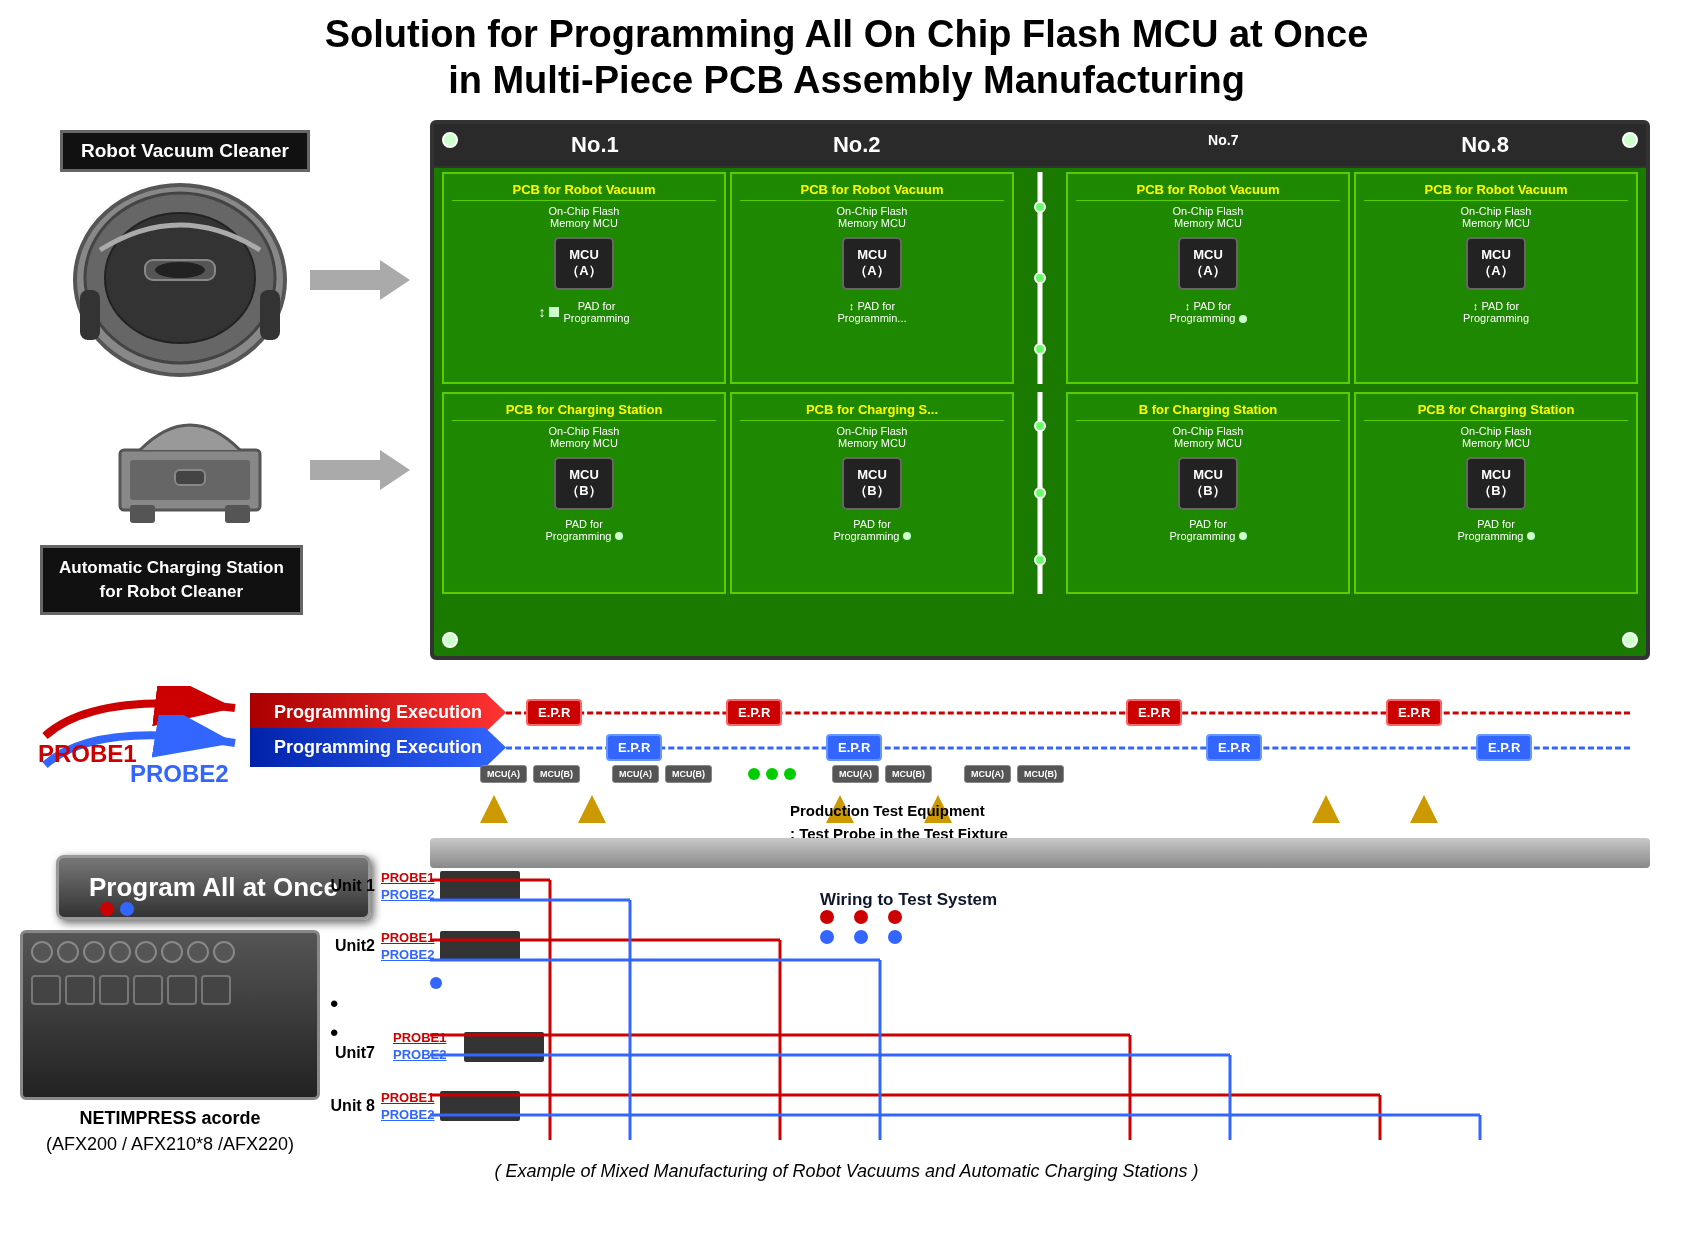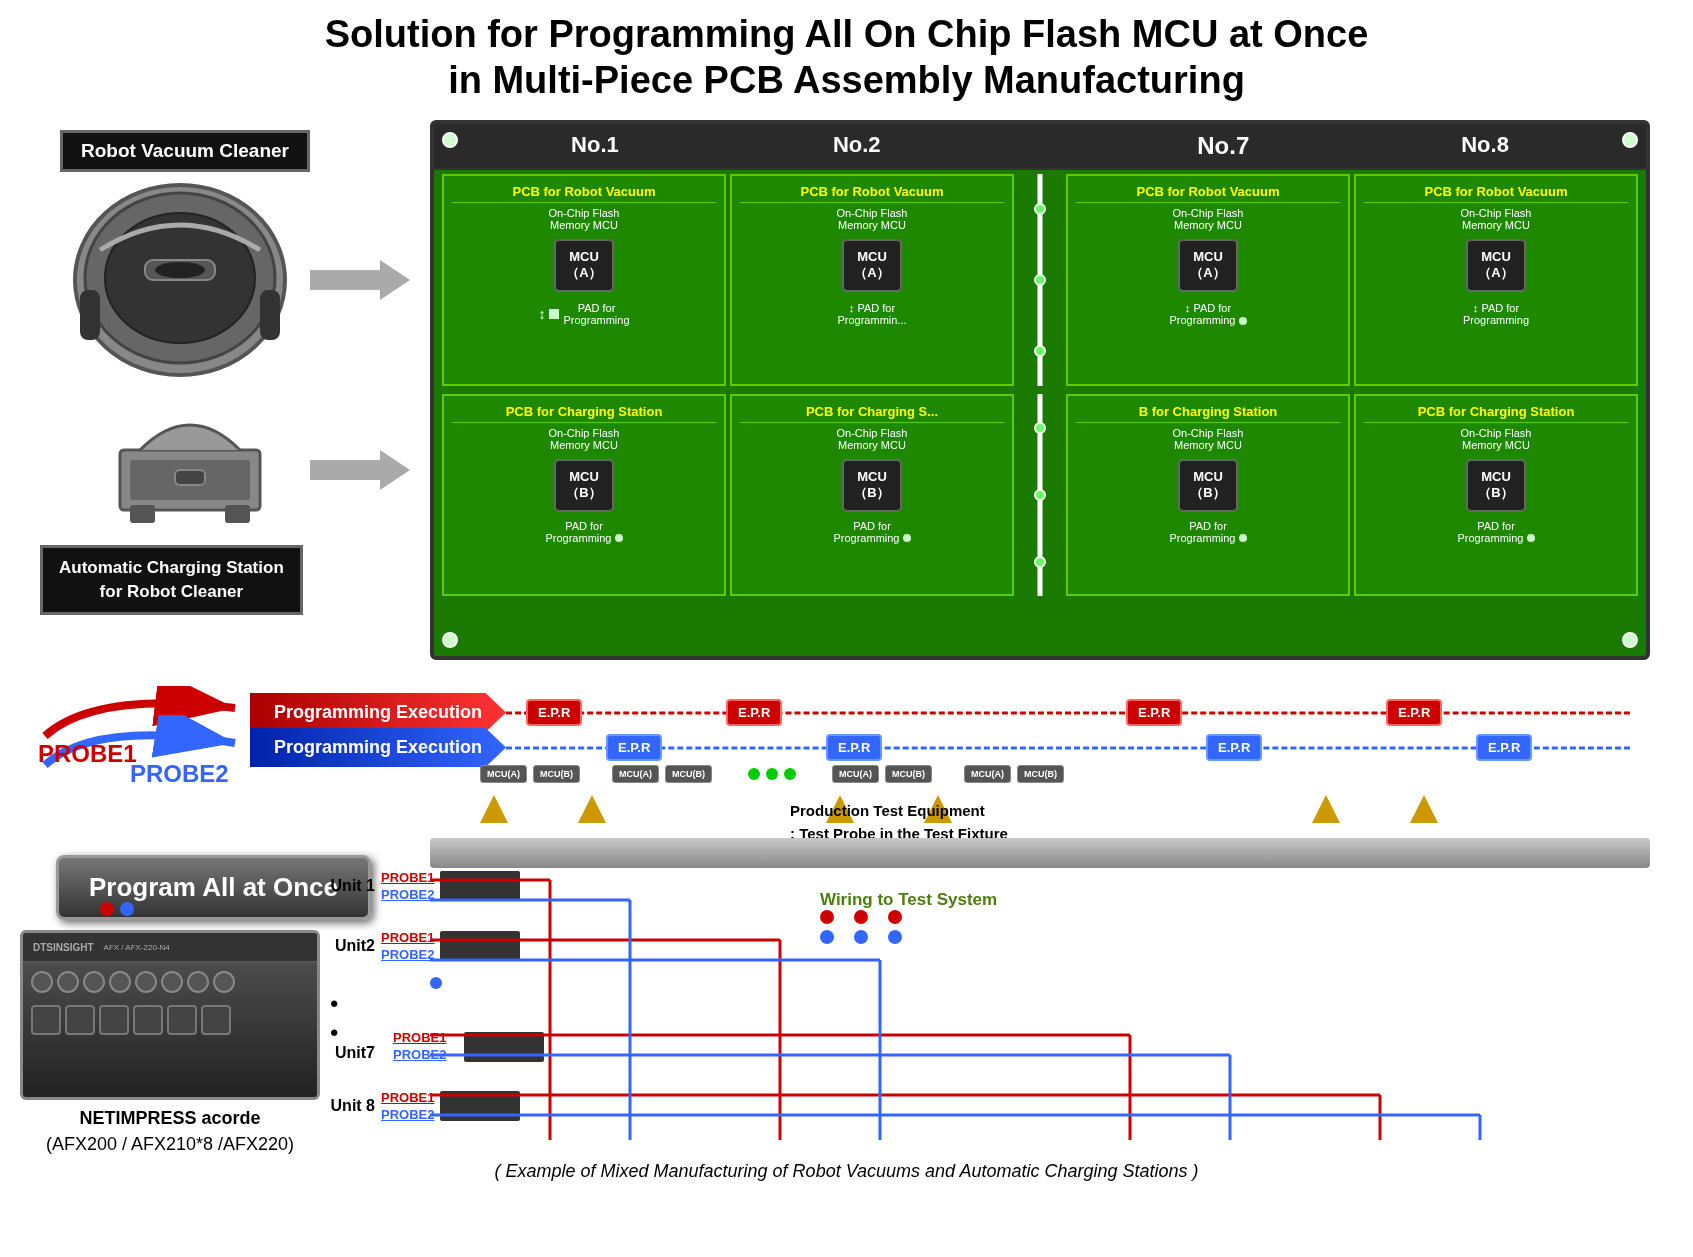--- a/index.html
+++ b/index.html
@@ -87,21 +87,21 @@
 
     <div style="position:absolute; top:8px; left:8px; width:16px; height:16px; background:#ccffcc; border-radius:50%; border:2px solid #fff;"></div>
     <div style="position:absolute; top:8px; right:8px; width:16px; height:16px; background:#ccffcc; border-radius:50%; border:2px solid #fff;"></div>
     <div style="position:absolute; bottom:8px; left:8px; width:16px; height:16px; background:#ccffcc; border-radius:50%; border:2px solid #fff;"></div>
     <div style="position:absolute; bottom:8px; right:8px; width:16px; height:16px; background:#ccffcc; border-radius:50%; border:2px solid #fff;"></div>
 
     <div style="display:flex; padding:8px 30px; justify-content:space-around; background:#2a2a2a; border-bottom:2px solid #333;">
       <span style="color:#fff; font-weight:900; font-size:22px; flex:1; text-align:center;">No.1</span>
       <span style="color:#fff; font-weight:900; font-size:22px; flex:1; text-align:center;">No.2</span>
       <span style="flex:0.4;"></span>
-      <span style="color:#fff; font-weight:900; font-size:24px; flex:1; text-align:center;">No.7</span>
+      <span style="color:#fff; font-weight:900; font-size:14px; flex:1; text-align:center;">No.7</span>
       <span style="color:#fff; font-weight:900; font-size:22px; flex:1; text-align:center;">No.8</span>
     </div>
 
     <div style="display:grid; grid-template-columns:1fr 1fr 44px 1fr 1fr; gap:4px; padding:4px 8px; height:220px;">
 
       <div style="background:#1e8800; border:2px solid #5ccc00; padding:8px; text-align:center;">
         <div style="color:#ffff00; font-weight:bold; font-size:13px; border-bottom:1px solid #5ccc00; padding-bottom:3px; margin-bottom:4px;">PCB for Robot Vacuum</div>
         <div style="color:#fff; font-size:11px; margin:4px 0;">On-Chip Flash<br>Memory MCU</div>
         <div style="background:#222; color:#fff; font-weight:bold; font-size:13px; border-radius:5px; padding:8px 10px; display:inline-block; border:2px solid #666; margin:4px auto;">MCU<br>（A）</div>
         <div style="color:#fff; font-size:11px; margin-top:6px; display:flex; align-items:center; justify-content:center; gap:4px;">
@@ -206,24 +206,20 @@
 
   <div style="position:absolute; top:760px; left:130px; color:#3366ff; font-weight:900; font-size:24px;">PROBE2</div>
 
   <div style="position:absolute; top:855px; left:56px; background:linear-gradient(180deg,#777,#333); color:#fff; font-weight:900; font-size:26px; padding:14px 30px; border:3px solid #999; border-radius:8px; box-shadow:3px 3px 8px rgba(0,0,0,0.6);">Program All at Once</div>
 
   <div style="position:absolute; top:902px; left:100px; width:14px; height:14px; background:#cc0000; border-radius:50%;"></div>
   <div style="position:absolute; top:902px; left:120px; width:14px; height:14px; background:#3366ff; border-radius:50%;"></div>
 
   <div style="position:absolute; top:930px; left:20px; width:300px; height:170px; background:linear-gradient(180deg,#555,#222); border:3px solid #888; border-radius:6px; overflow:hidden;">
 
-    <div style="background:#333; height:30px; border-bottom:2px solid #555; display:flex; align-items:center; padding:0 10px;">
-      <span style="color:#aaa; font-size:10px; font-weight:bold;">DTSINSIGHT</span>
-      <span style="color:#aaa; font-size:8px; margin-left:10px;">AFX / AFX-220-N4</span>
-    </div>
     <div style="display:flex; padding:8px; gap:4px; flex-wrap:wrap;">
 
       <div style="width:22px; height:22px; background:#555; border-radius:50%; border:2px solid #888;"></div>
       <div style="width:22px; height:22px; background:#555; border-radius:50%; border:2px solid #888;"></div>
       <div style="width:22px; height:22px; background:#555; border-radius:50%; border:2px solid #888;"></div>
       <div style="width:22px; height:22px; background:#555; border-radius:50%; border:2px solid #888;"></div>
       <div style="width:22px; height:22px; background:#555; border-radius:50%; border:2px solid #888;"></div>
       <div style="width:22px; height:22px; background:#555; border-radius:50%; border:2px solid #888;"></div>
       <div style="width:22px; height:22px; background:#555; border-radius:50%; border:2px solid #888;"></div>
       <div style="width:22px; height:22px; background:#555; border-radius:50%; border:2px solid #888;"></div>
@@ -294,21 +290,21 @@
     <div style="width:0; height:0; border-left:14px solid transparent; border-right:14px solid transparent; border-bottom:28px solid #cc9900;"></div>
   </div>
 
   <div style="position:absolute; top:800px; left:790px; font-size:15px; font-weight:bold; color:#000; line-height:1.5;">
     Production Test Equipment<br>: Test Probe in the Test Fixture
   </div>
 
   <div style="position:absolute; top:838px; left:430px; width:1220px; height:30px; background:linear-gradient(180deg,#c8c8c8,#888); border-radius:4px; display:flex; align-items:center; padding:0 10px;">
   </div>
 
-  <div style="position:absolute; top:890px; left:820px; font-size:17px; font-weight:bold; color:#4d7c0f;">Wiring to Test System</div>
+  <div style="position:absolute; top:890px; left:820px; font-size:17px; font-weight:bold; color:#0f172a;">Wiring to Test System</div>
 
   <div style="position:absolute; top:910px; left:820px; display:flex; gap:20px;">
     <div style="width:14px; height:14px; background:#cc0000; border-radius:50%;"></div>
     <div style="width:14px; height:14px; background:#cc0000; border-radius:50%;"></div>
     <div style="width:14px; height:14px; background:#cc0000; border-radius:50%;"></div>
   </div>
   <div style="position:absolute; top:930px; left:820px; display:flex; gap:20px;">
     <div style="width:14px; height:14px; background:#3366ff; border-radius:50%;"></div>
     <div style="width:14px; height:14px; background:#3366ff; border-radius:50%;"></div>
     <div style="width:14px; height:14px; background:#3366ff; border-radius:50%;"></div>

